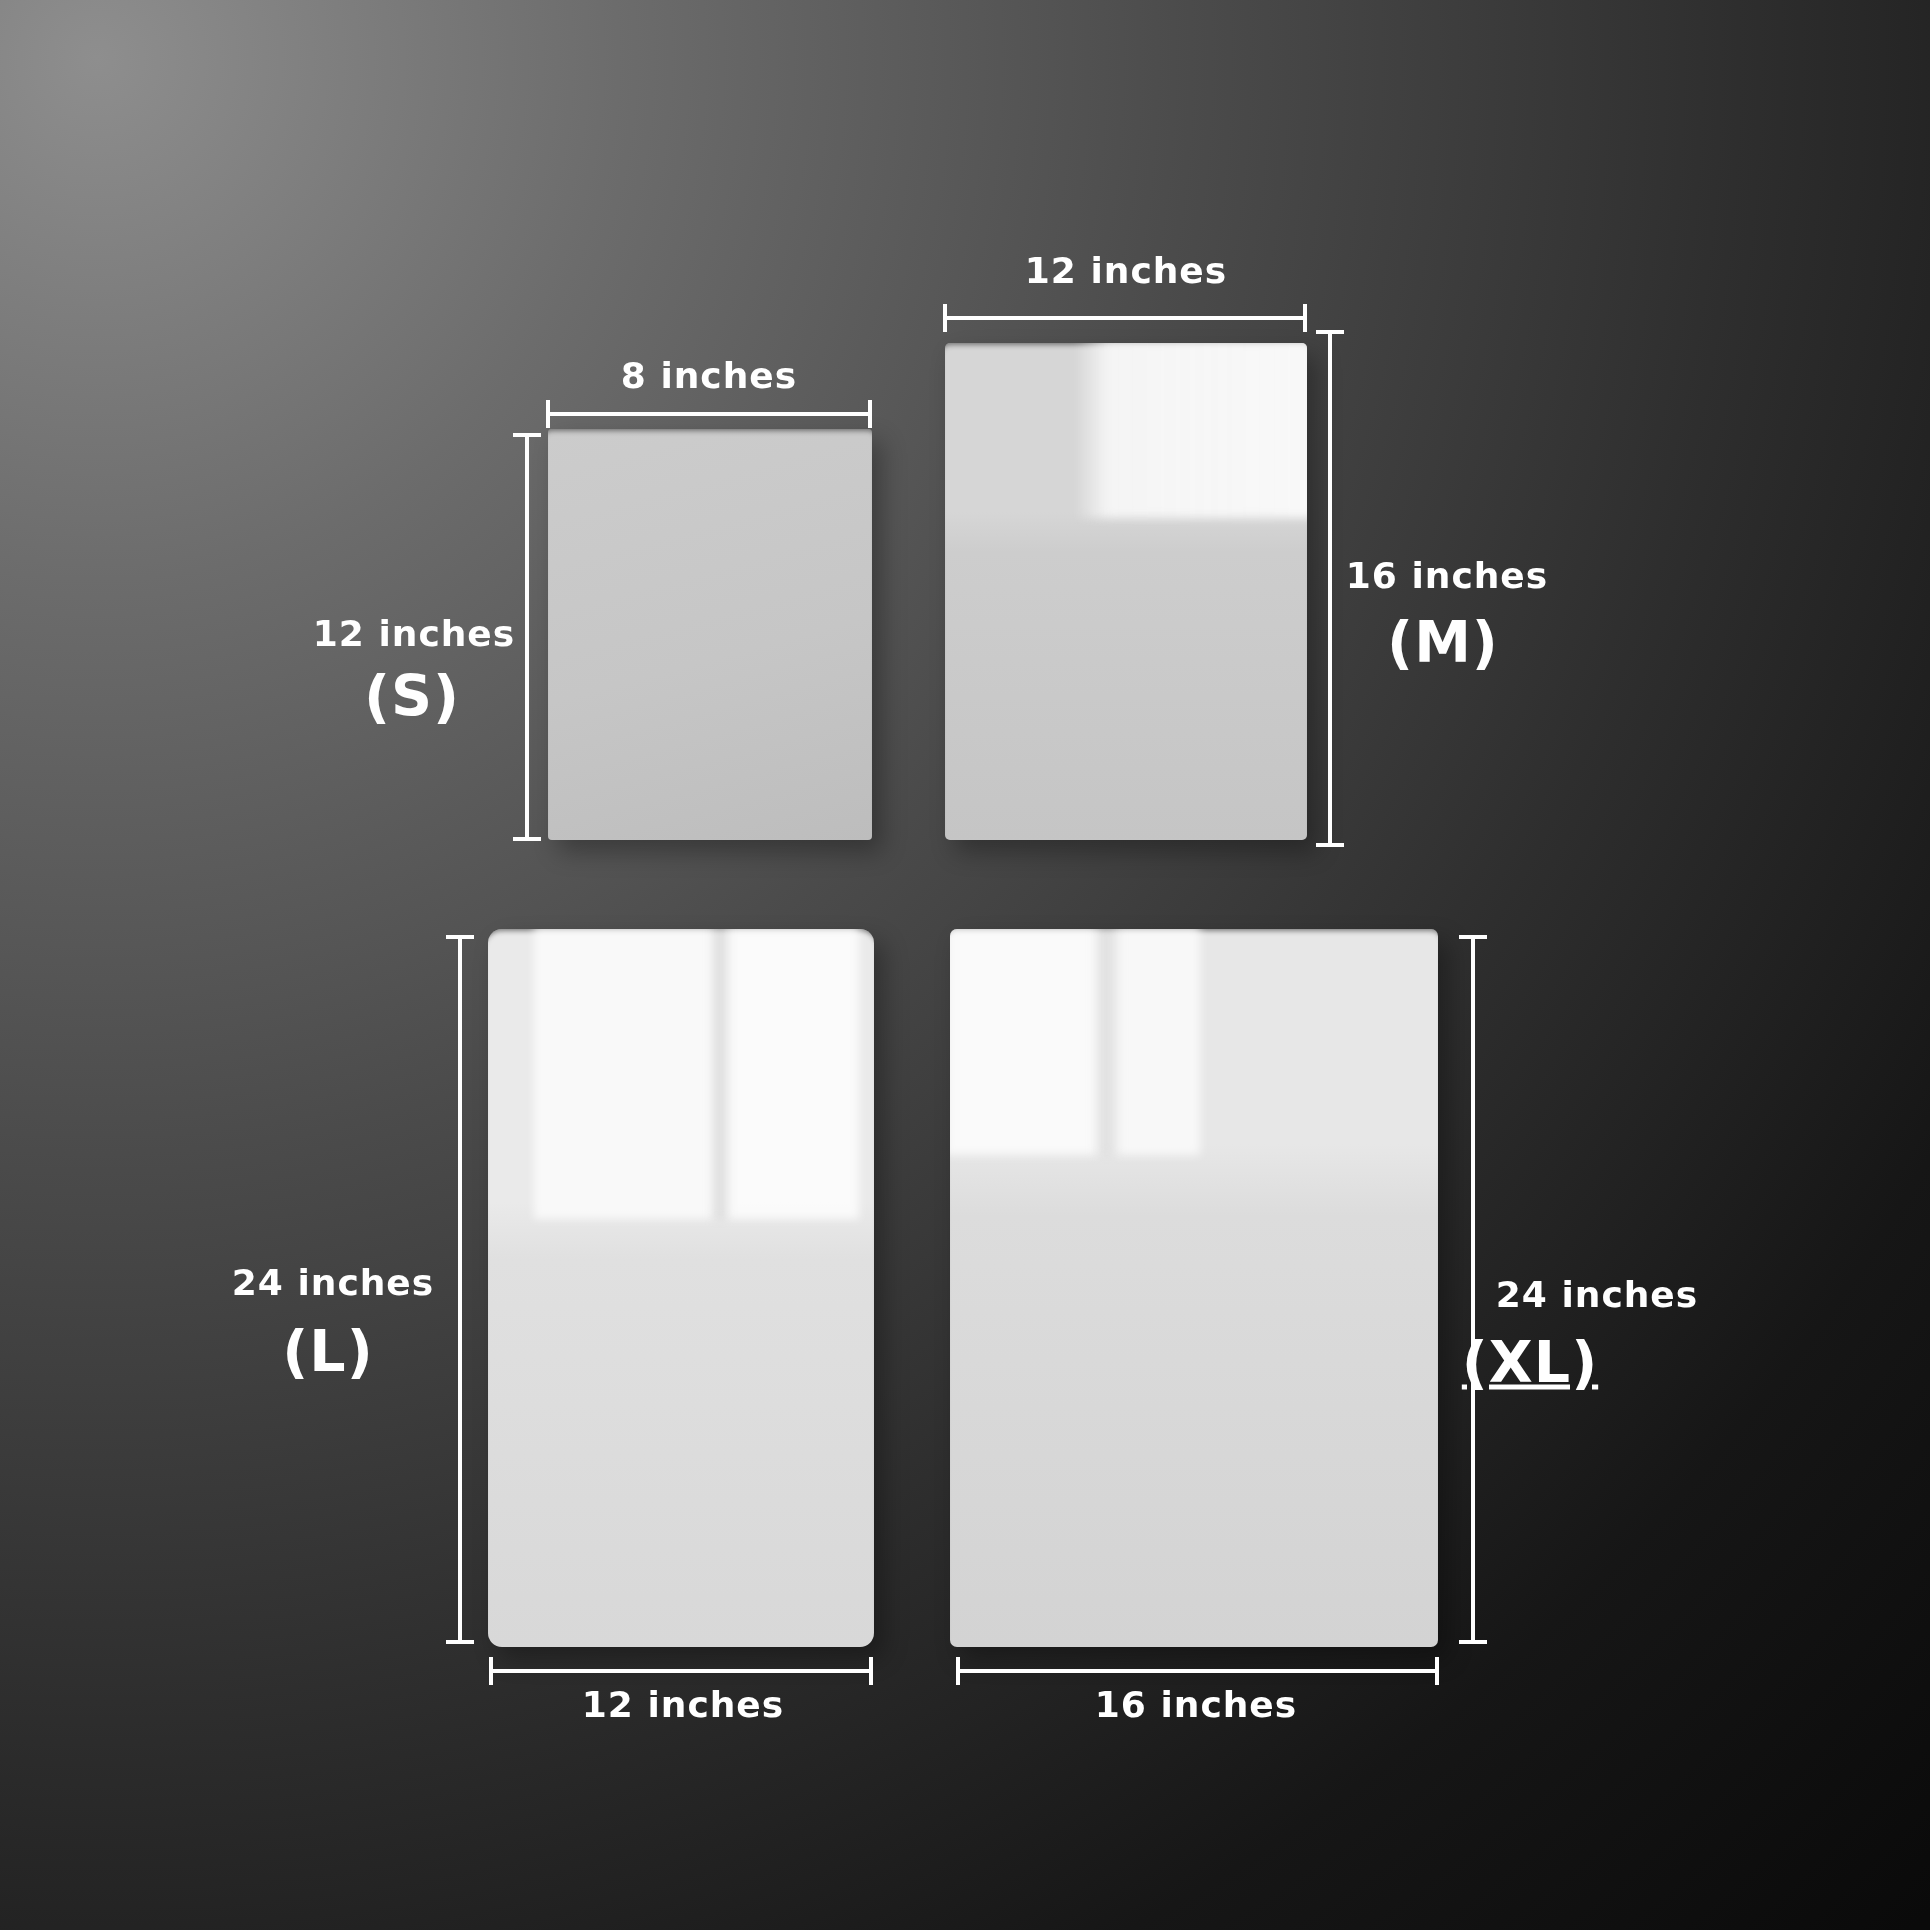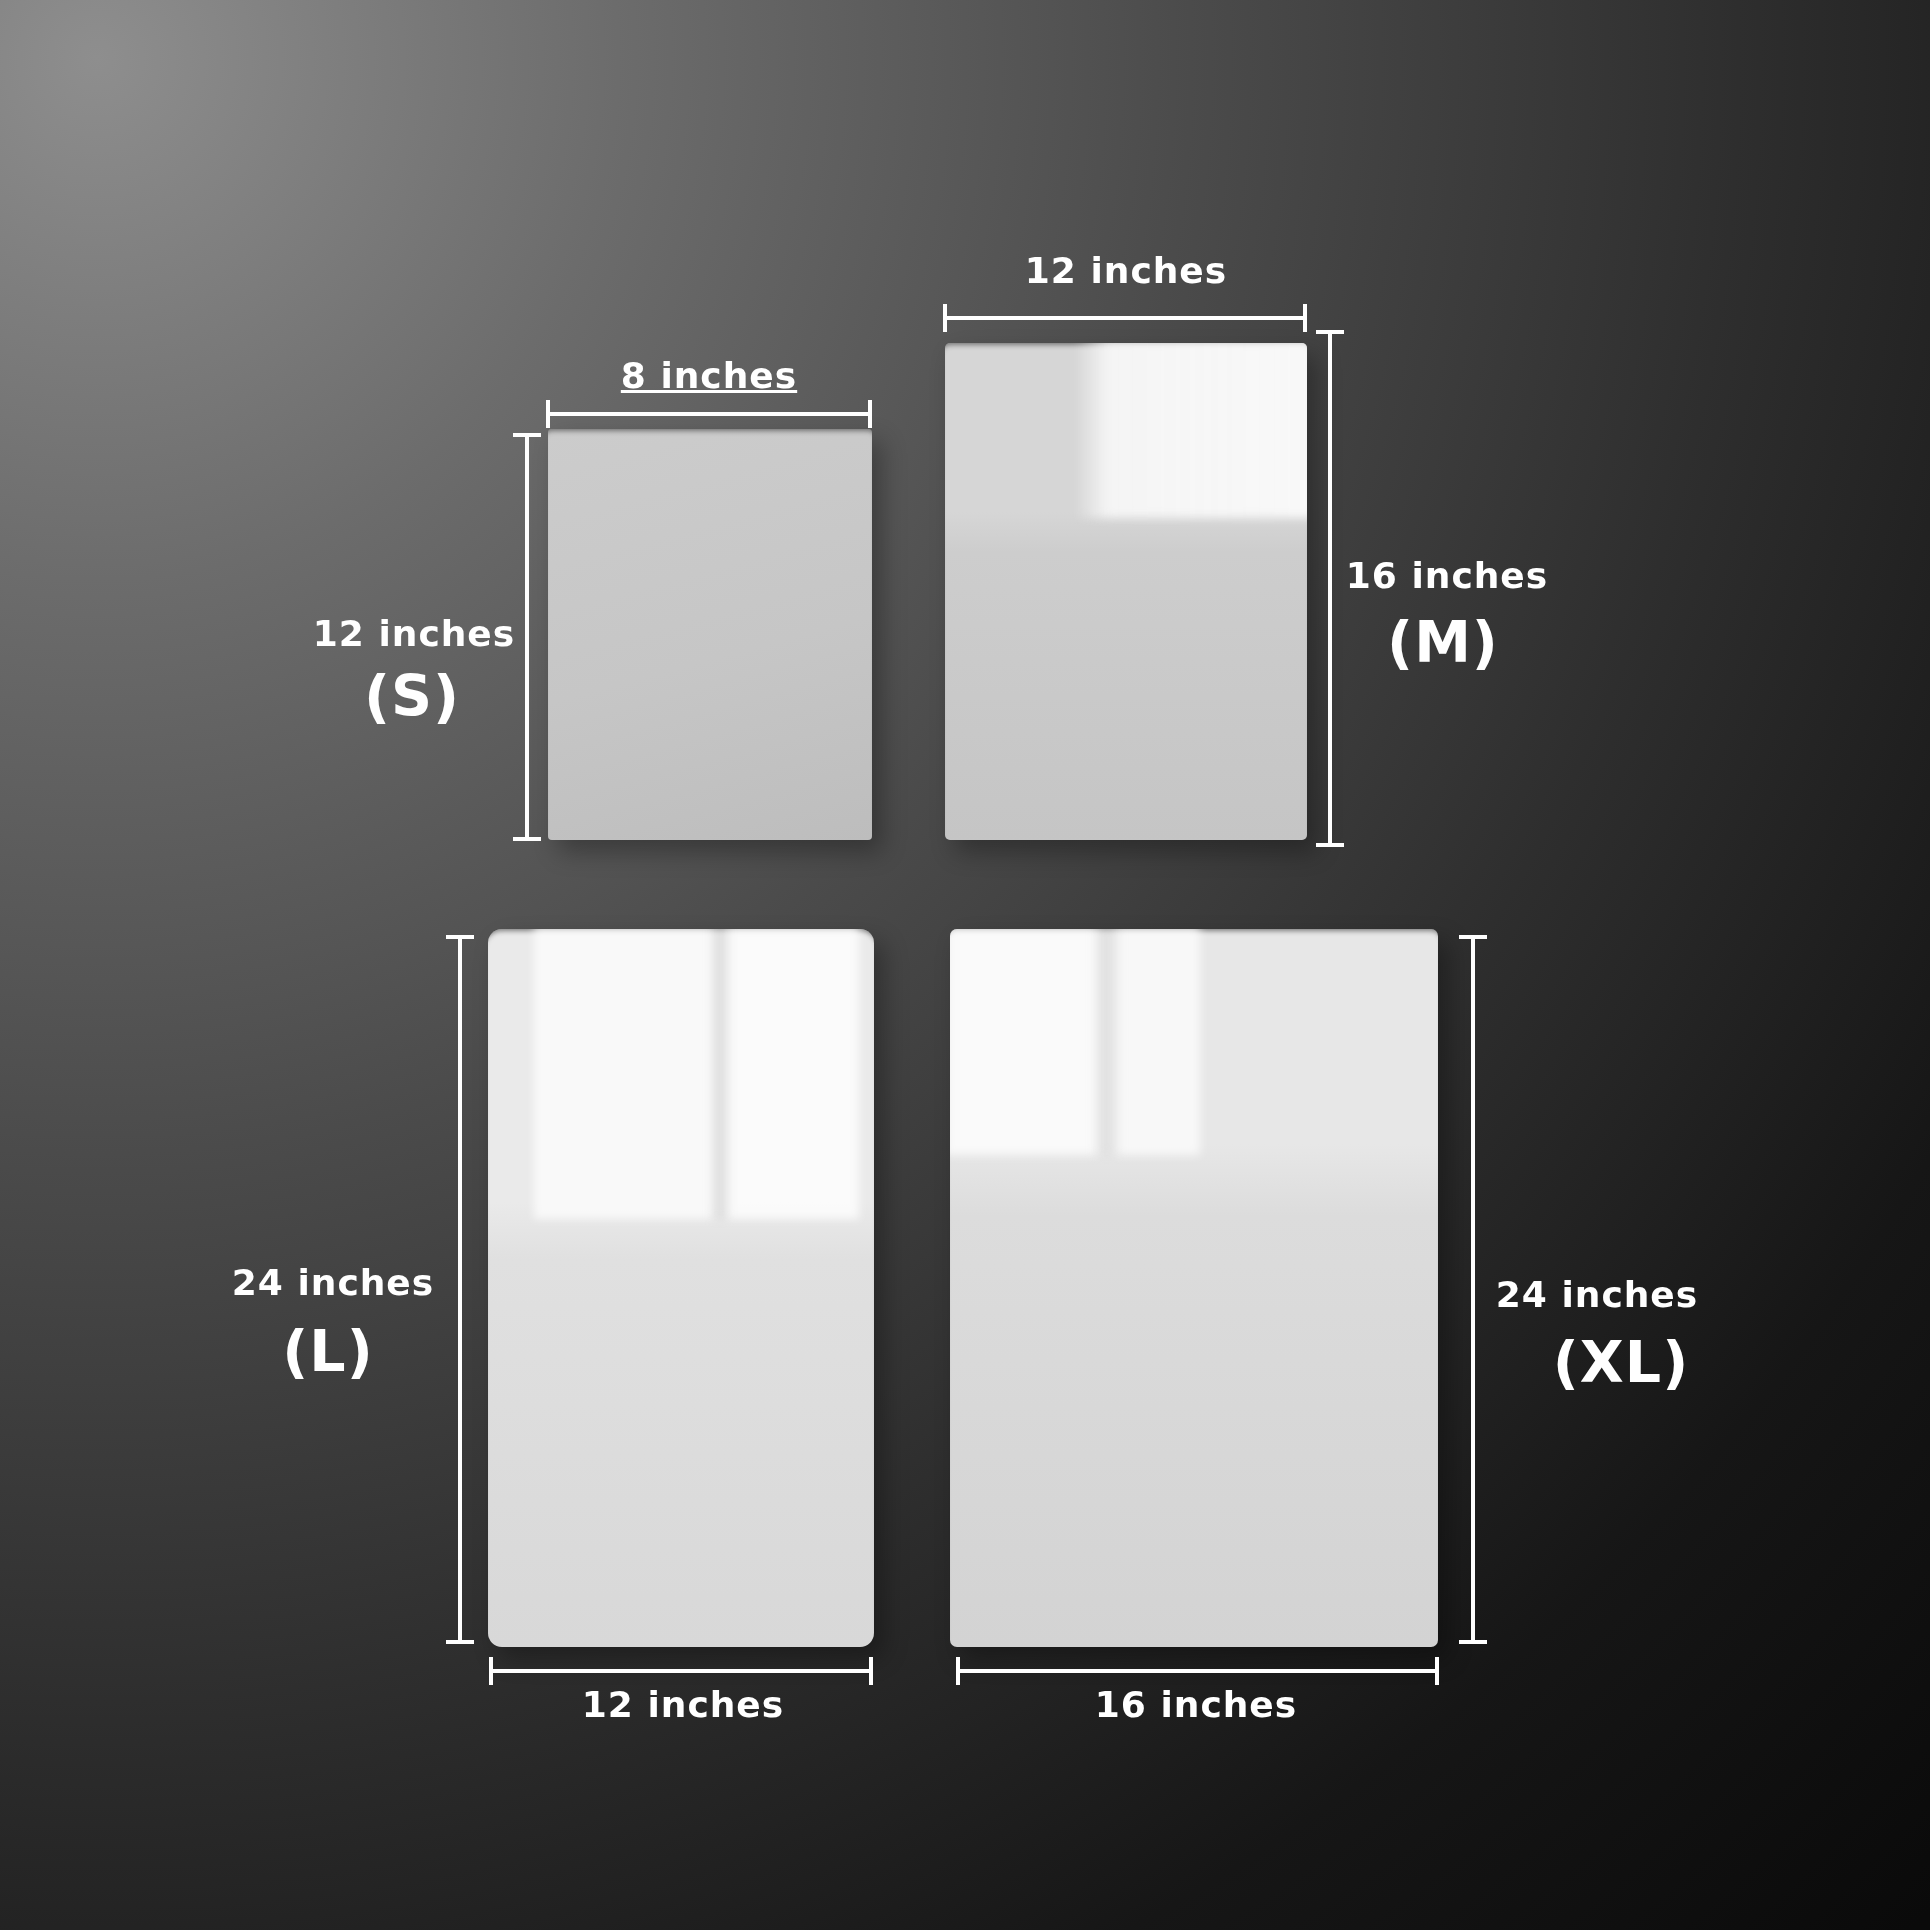--- a/index.html
+++ b/index.html
@@ -99,21 +99,21 @@
 </style>
 </head>
 <body>
 
 <div class="canvas">
 
   <div class="panel panel-s">
     <div class="refl"></div>
   </div>
   <div class="dim-h" style="left:546px; top:412px; width:326px;"></div>
-  <div class="lbl" style="left:709px; top:376px;text-decoration:underline;">8 inches</div>
+  <div class="lbl" style="left:709px; top:376px;">8 inches</div>
   <div class="dim-v" style="left:525px; top:433px; height:408px;"></div>
   <div class="lbl" style="left:414px; top:634px;">12 inches</div>
   <div class="lbl lbl-size" style="left:412px; top:696px;">(S)</div>
 
   <div class="panel panel-m">
     <div class="refl refl-m"></div>
   </div>
   <div class="dim-h" style="left:943px; top:316px; width:364px;"></div>
   <div class="lbl" style="left:1126px; top:271px;">12 inches</div>
   <div class="dim-v" style="left:1328px; top:330px; height:517px;"></div>
@@ -127,18 +127,18 @@
   <div class="lbl" style="left:333px; top:1283px;">24 inches</div>
   <div class="lbl lbl-size" style="left:328px; top:1351px;">(L)</div>
   <div class="dim-h" style="left:489px; top:1669px; width:384px;"></div>
   <div class="lbl" style="left:683px; top:1705px;">12 inches</div>
 
   <div class="panel panel-xl">
     <div class="refl refl-xl"></div>
   </div>
   <div class="dim-v" style="left:1471px; top:935px; height:709px;"></div>
   <div class="lbl" style="left:1597px; top:1295px;">24 inches</div>
-  <div class="lbl lbl-size" style="left:1621px; top:1362px;">(XL)</div>
+  <div class="lbl lbl-size" style="left:1530px; top:1362px;text-decoration:underline;">(XL)</div>
   <div class="dim-h" style="left:956px; top:1669px; width:483px;"></div>
   <div class="lbl" style="left:1196px; top:1705px;">16 inches</div>
 
 </div>
 
 
 </body></html>

